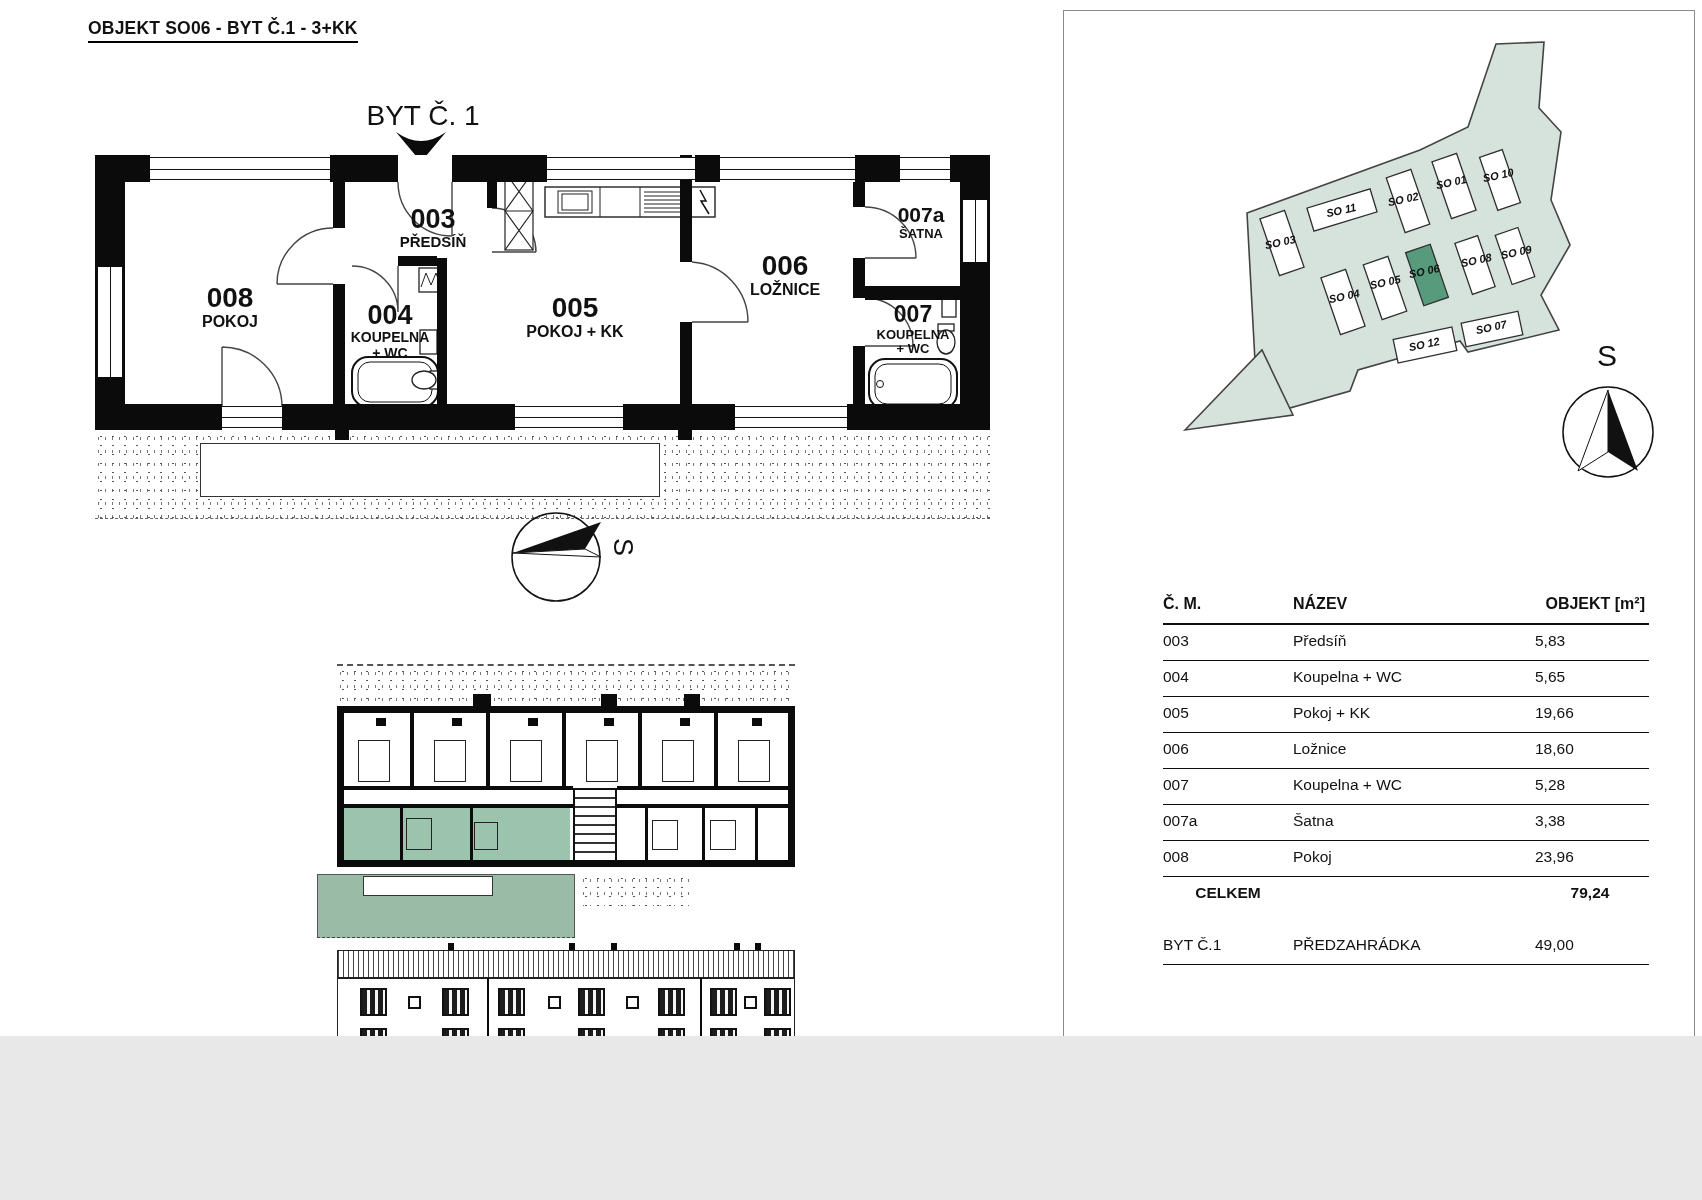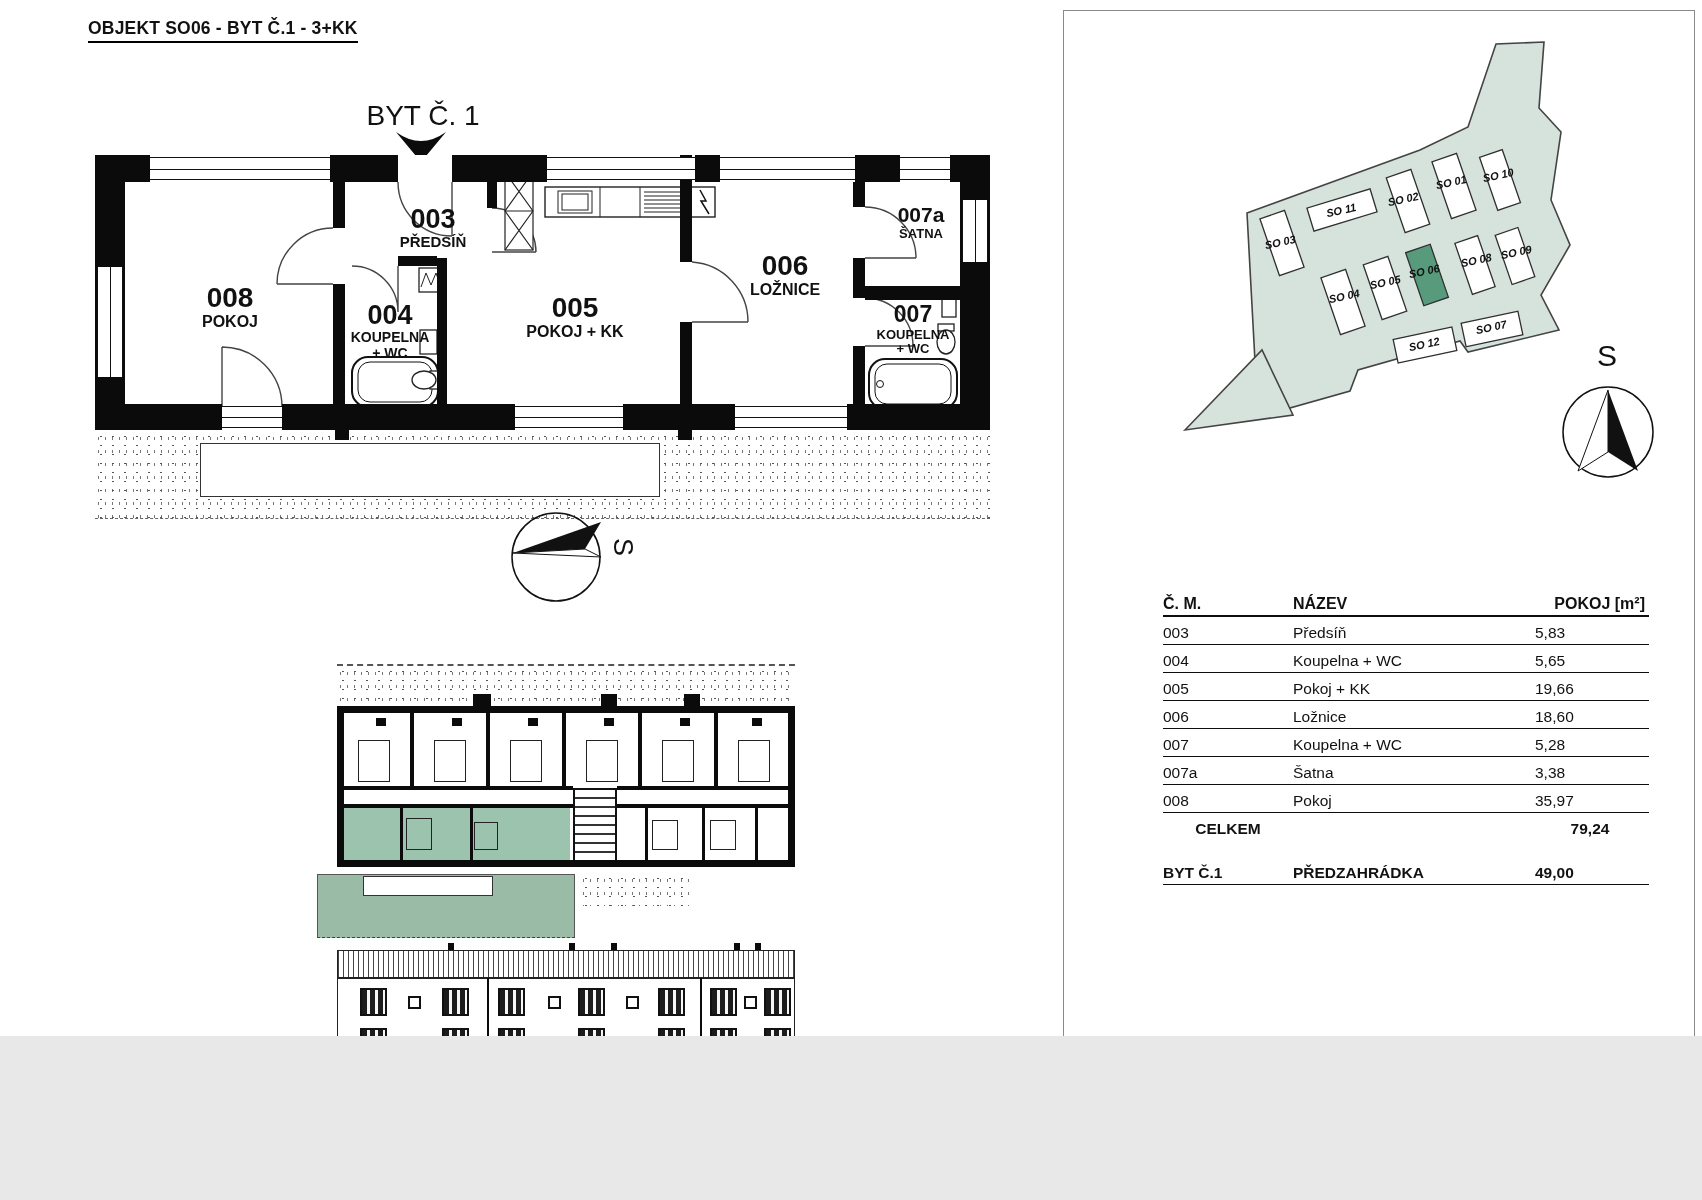--- a/index.html
+++ b/index.html
@@ -24,24 +24,24 @@
   .doc-title{position:absolute;left:88px;top:18px;font-size:17.5px;font-weight:bold;
              border-bottom:2.5px solid #000;padding-bottom:2px;letter-spacing:.2px;}
   .byt-callout{position:absolute;left:358px;top:100px;width:130px;text-align:center;font-size:28px;}
   .room-label{position:absolute;text-align:center;font-weight:bold;line-height:1.12;}
   .room-label .num{display:block;}
   .room-label .nm{display:block;}
   
   .panel-border{position:absolute;left:1063px;top:10px;width:630px;height:1080px;border:1px solid #8a8a8a;}
   .area-table{position:absolute;left:1163px;top:588px;width:486px;}
   .tbl-title{text-align:center;font-size:19px;font-weight:bold;margin-bottom:12px;letter-spacing:.2px;}
-  .trow{display:flex;align-items:flex-end;height:25px;padding-bottom:2px;border-bottom:1.5px solid #0d0d0d;font-size:15.5px;}
+  .trow{display:flex;align-items:flex-end;height:25px;padding-bottom:10px;border-bottom:1.5px solid #0d0d0d;font-size:15.5px;}
   .trow.hdr{font-weight:bold;font-size:16px;border-bottom:2px solid #0d0d0d;}
   .trow.nob{border-bottom:none;font-weight:bold;text-align:center;}
-  .trow.gap-top{margin-top:17px;font-weight:bold;}
+  .trow.gap-top{margin-top:17px;}
   .c1{width:130px;}
   .c2{width:242px;}
   .c3{width:110px;}
   .hdr .c3{text-align:right;}
   
   .logo-sq{position:absolute;left:1347px;top:1038px;width:72px;height:70px;background:#dc6a57;}
   .logo-l1{position:absolute;left:1275px;top:1042px;font-family:"Liberation Serif",serif;font-size:66px;line-height:1;color:#45444e;letter-spacing:-1px;}
   .logo-l1 .mid{color:#ffffff;}
   .logo-reg{position:absolute;left:1452px;top:1040px;font-family:"Liberation Serif",serif;font-size:17px;color:#45444e;}
   .logo-l2{position:absolute;left:1313px;top:1092px;font-family:"Liberation Serif",serif;font-size:66px;line-height:1;color:#45444e;letter-spacing:-1px;}
@@ -201,21 +201,21 @@
     <text x="1597" y="366" font-size="30">S</text>
     <circle cx="1608" cy="432" r="45" fill="none" stroke="#111" stroke-width="1.5"></circle>
     <polygon points="1608,390 1578,471 1608,452" fill="#fff" stroke="#111" stroke-width="1"></polygon>
     <polygon points="1608,390 1638,471 1608,452" fill="#111"></polygon>
   </svg>
 
   <div class="area-table">
     <div class="trow hdr">
       <span class="c1">Č. M.</span>
       <span class="c2">NÁZEV</span>
-      <span class="c3">POKOJ [m²]</span>
+      <span class="c3">OBJEKT [m²]</span>
     </div>
     <div class="trow">
       <span class="c1">003</span>
         <span class="c2">Předsíň</span>
         <span class="c3">5,83</span>
     </div>
     <div class="trow">
       <span class="c1">004</span>
         <span class="c2">Koupelna + WC</span>
         <span class="c3">5,65</span>
@@ -236,21 +236,21 @@
         <span class="c3">5,28</span>
     </div>
     <div class="trow">
       <span class="c1">007a</span>
         <span class="c2">Šatna</span>
         <span class="c3">3,38</span>
     </div>
     <div class="trow">
       <span class="c1">008</span>
         <span class="c2">Pokoj</span>
-        <span class="c3">35,97</span>
+        <span class="c3">23,96</span>
     </div>
     <div class="trow nob">
       <span class="c1">CELKEM</span>
         <span class="c2"></span>
         <span class="c3">79,24</span>
     </div>
     <div class="trow gap-top">
       <span class="c1">BYT Č.1</span>
         <span class="c2">PŘEDZAHRÁDKA</span>
         <span class="c3">49,00</span>

